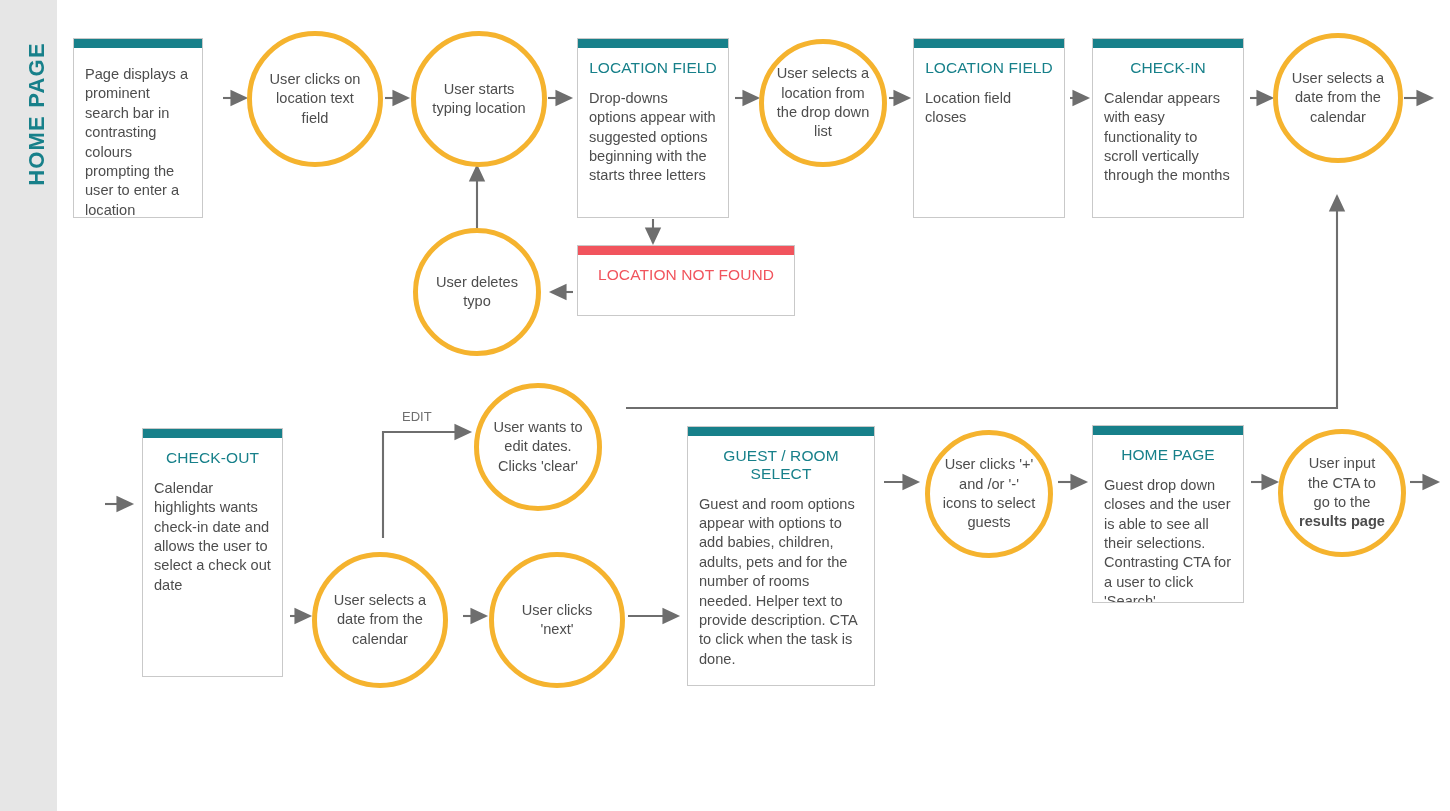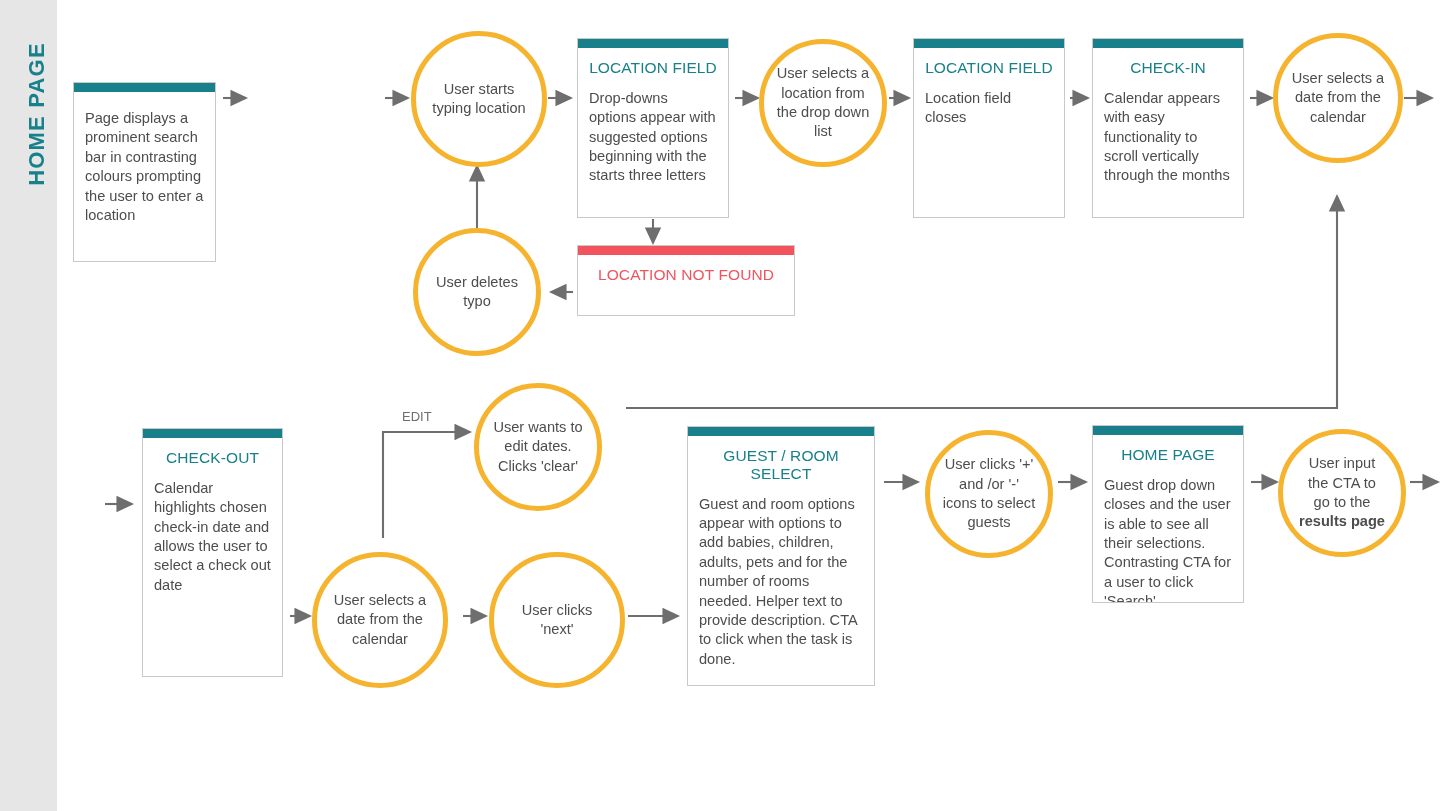--- a/index.html
+++ b/index.html
@@ -132,27 +132,30 @@
       <line x1="1058" y1="482" x2="1086" y2="482"></line>
       <line x1="1251" y1="482" x2="1277" y2="482"></line>
       <line x1="1410" y1="482" x2="1438" y2="482"></line>
 
       <path d="M383 538 L383 432 L470 432"></path>
     </g>
   </svg>
 
   <div class="edge-label" style="left:402px;top:409px;">EDIT</div>
 
-  <div class="node-box" style="left:73px;top:38px;width:143px;height:180px;margin-top:44px;">
+  <div class="node-box" style="left:73px;top:38px;width:130px;height:180px;">
     <div class="bar"></div>
     <div class="inner">
       <div class="box-body" style="margin-top:17px;">Page displays a prominent search bar  in contrasting colours prompting the user to enter a location</div>
     </div>
   </div>
 
+  <div class="node-circle" style="left:247px;top:31px;width:136px;height:136px;">
+    <span>User clicks on location text field</span>
+  </div>
 
   <div class="node-circle" style="left:411px;top:31px;width:136px;height:136px;">
     <span>User starts typing location</span>
   </div>
 
   <div class="node-box" style="left:577px;top:38px;width:152px;height:180px;">
     <div class="bar"></div>
     <div class="inner">
       <div class="box-title">LOCATION FIELD</div>
       <div class="box-body">Drop-downs options appear with suggested options beginning with the starts three letters</div>
@@ -191,21 +194,21 @@
   </div>
 
   <div class="node-circle" style="left:413px;top:228px;width:128px;height:128px;">
     <span>User deletes typo</span>
   </div>
 
   <div class="node-box" style="left:142px;top:428px;width:141px;height:249px;">
     <div class="bar"></div>
     <div class="inner">
       <div class="box-title">CHECK-OUT</div>
-      <div class="box-body">Calendar highlights chosen check-in date and allows the user to select a check out date</div>
+      <div class="box-body">Calendar highlights wants check-in date and allows the user to select a check out date</div>
     </div>
   </div>
 
   <div class="node-circle" style="left:474px;top:383px;width:128px;height:128px;">
     <span>User wants to edit dates. Clicks 'clear'</span>
   </div>
 
   <div class="node-circle" style="left:312px;top:552px;width:136px;height:136px;">
     <span>User selects a date from the calendar</span>
   </div>

